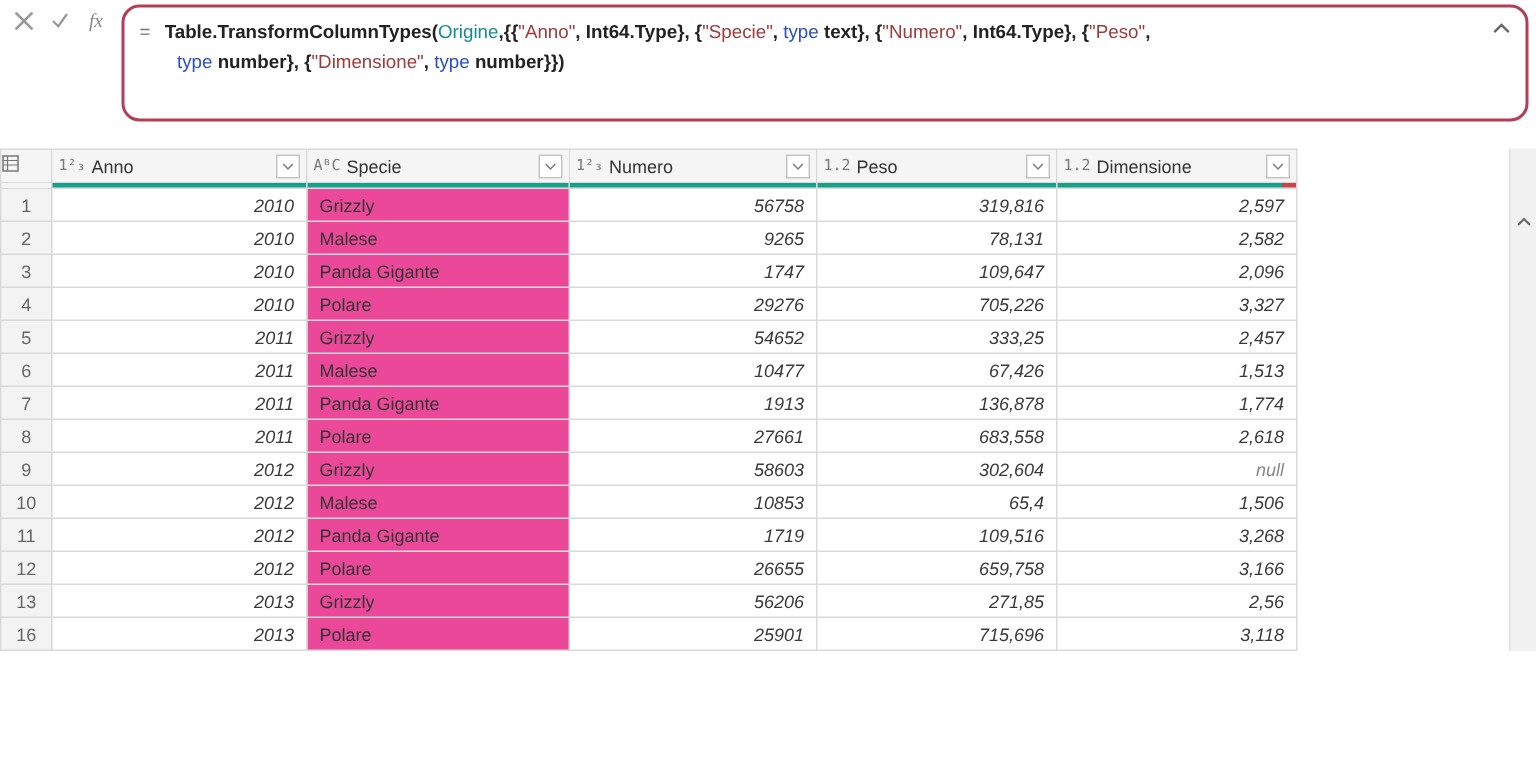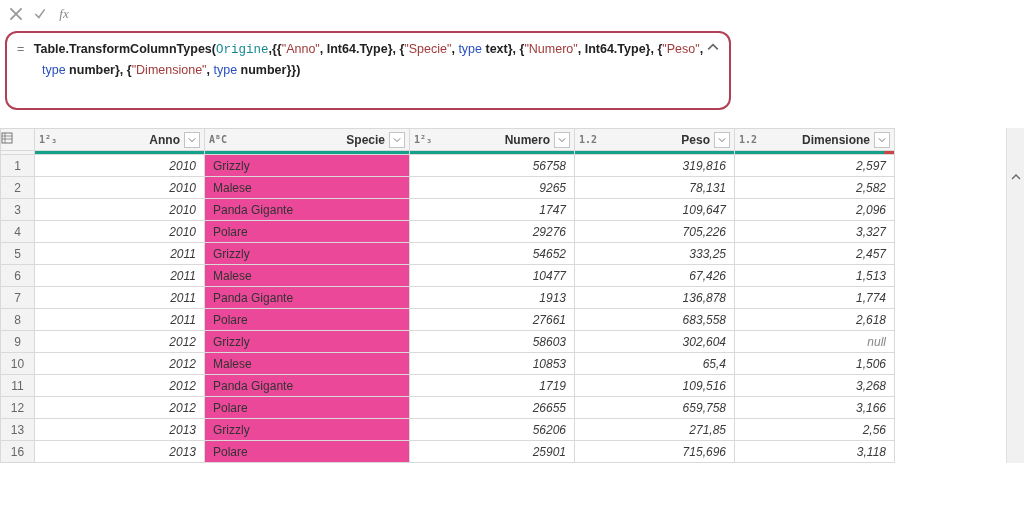--- a/index.html
+++ b/index.html
@@ -1,59 +1,59 @@
 <!DOCTYPE html>
 <html><head>
 <meta charset="utf-8">
 <style>
   * { box-sizing: border-box; margin: 0; padding: 0; font-family: "Segoe UI", Arial, sans-serif; }
   body { background: #ffffff; font-size: 12px; color: #333; }
   .container { width: 1024px; height: 512px; position: relative; }
 
   
-  .fb-row { display: flex; align-items: flex-start; padding: 3px 5px 0 5px; gap: 6px; flex-direction: column; }
+  .fb-row { display: flex; align-items: flex-start; padding: 3px 5px 0 5px; gap: 6px; }
   .fb-btns { display: flex; gap: 10px; padding: 3px 4px; color: #888; }
   .fb-btn { width: 14px; height: 16px; display: flex; align-items: center; justify-content: center; color: #999; }
   .fb-fx { font-style: italic; font-family: "Times New Roman", serif; color: #888; font-size: 13px; }
 
   .formula-box { flex: 1; border: 2px solid #b14056; border-radius: 12px; padding: 6px 26px 28px 10px; background: #fff; position: relative; font-family: Consolas, monospace; font-size: 12.5px; line-height: 1.6; }
   .formula-box .eq { color: #777; margin-right: 6px; }
   .tk-black { color: #222; font-weight: bold; }
-  .tk-cyan  { color: #158a94; font-family: Liberation Mono, monospace; }
+  .tk-cyan  { color: #158a94; }
   .tk-red   { color: #a13a3a; }
   .tk-blue  { color: #2a4fbf; }
   .expand-toggle { position: absolute; top: 6px; right: 8px; width: 16px; height: 16px; color: #666; display:flex; align-items:center; justify-content:center; }
   .expand-toggle svg { width: 12px; height: 12px; }
 
   
   .grid-wrap { display:flex; margin-top: 18px; }
   .grid { border-collapse: collapse; table-layout: fixed; }
   .grid th, .grid td { border: 1px solid #d9d9d9; height: 22px; font-size: 12px; }
-  .grid th { background: #f5f5f5; font-weight: bold; text-align: left; position: relative; margin-top: 39px; }
+  .grid th { background: #f5f5f5; font-weight: normal; text-align: left; position: relative; margin-top: 39px; }
   .row-hdr { width: 34px; text-align: center; color: #666; background: #f3f3f3; }
   .corner { width: 34px; background: #f3f3f3; text-align:center; }
   .corner svg { width:12px; height:12px; color:#777; }
 
   .col { padding: 0 4px; }
   .col-inner { display:flex; align-items:center; gap:4px; height: 100%; }
   .type-badge { font-size: 10px; color: #7a7a7a; font-family: Consolas, monospace; white-space: nowrap; flex-shrink:0; }
-  .col-name { color: #333; flex:1; white-space:nowrap; overflow:hidden;text-align:right; }
+  .col-name { color: #333; flex:1; white-space:nowrap; overflow:hidden; }
   .filter-btn { width:16px; height:16px; border:1px solid #c4c4c4; background:#fff; display:flex; align-items:center; justify-content:center; flex-shrink:0; }
   .filter-btn svg { width:8px; height:8px; color:#777; }
 
   .quality-bar { height: 3px; background: #15a08a; }
   .quality-bar.split { background: linear-gradient(to right, #15a08a 0%, #15a08a 94%, #c94444 94%, #c94444 100%); }
 
   td.cell { padding: 0 8px; font-style: italic; color: #3a3a3a; }
   td.cell.num { text-align: right; }
   td.cell.txt { text-align: left; font-style: normal; background: #ec4899; color:#333; }
   td.cell.nullv { text-align: right; color:#888; }
 
   .c-anno { width: 170px; }
-  .c-specie { width: 205px; }
+  .c-specie { width: 175px; }
   .c-numero { width: 165px; }
   .c-peso { width: 160px; }
   .c-dim { width: 160px; }
 
   .vscroll { width: 18px; background: #f1f1f1; margin-left: auto; position: relative; border-left:1px solid #e0e0e0; }
   .vscroll .arrow { width:100%; height:18px; display:flex; align-items:center; justify-content:center; color:#666; }
   .vscroll .arrow.up { position:absolute; top:40px; }
   .vscroll .arrow svg { width:10px; height:10px; }
 </style>
 </head>

